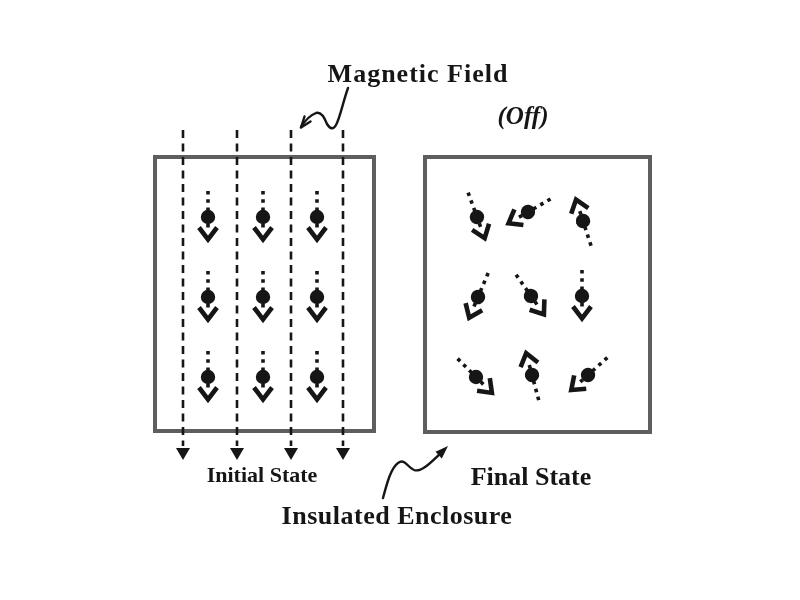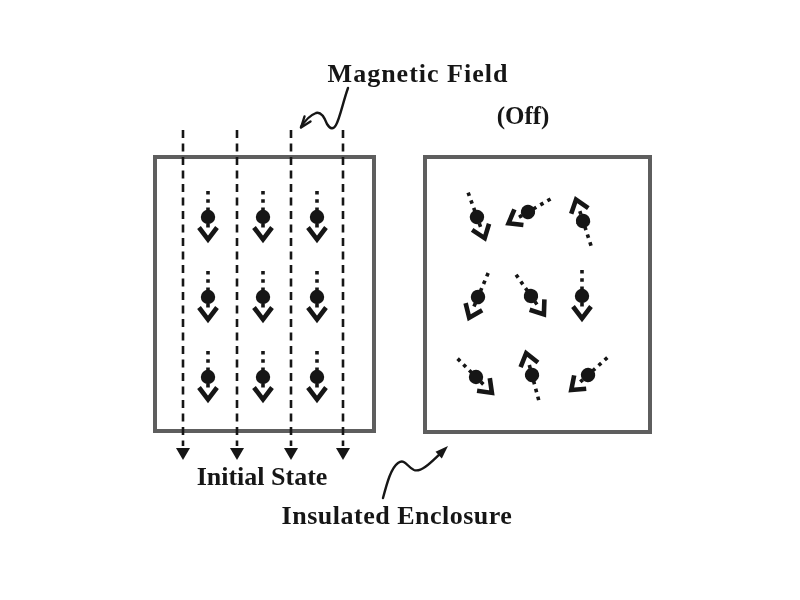--- a/index.html
+++ b/index.html
@@ -23,22 +23,22 @@
   .lbl {
     position: absolute;
     font-weight: 700;
     color: var(--ink, #161616);
     text-align: center;
     white-space: nowrap;
     line-height: 1.1;
   }
   .lbl-title      { left: 303px; top: 60px;  width: 230px; font-size: 26px; letter-spacing: 1px; }
   .lbl-on         { left: 214px; top: 102px; width: 100px; font-size: 25px; }
-  .lbl-off        { left: 473px; top: 102px; width: 100px; font-size: 25px; }
-  .lbl-initial    { left: 162px; top: 463px; width: 200px; font-size: 26px; }
+  .lbl-off        { left: 473px; top: 102px; width: 100px; font-size: 25px; font-style: italic; }
+  .lbl-initial    { left: 162px; top: 463px; width: 200px; font-size: 22px; }
   .lbl-final      { left: 431px; top: 463px; width: 200px; font-size: 26px; }
   .lbl-enclosure  { left: 262px; top: 502px; width: 270px; font-size: 26px; letter-spacing: 0.5px; }
   .squiggle {
     fill: none;
     stroke: var(--ink, #161616);
     stroke-width: 2.4;
     stroke-linecap: round;
     stroke-linejoin: round;
   }
   .squiggle-head-open {
@@ -170,16 +170,17 @@
     <polygon class="squiggle-head-solid" points="448,446 441.8,458.6 435.5,451.8"></polygon>
   </svg>
 
   <div class="lbl lbl-title">Magnetic Field</div>
 
 
   <div class="lbl lbl-off">(Off)</div>
 
   <div class="lbl lbl-initial">Initial State</div>
 
+  <div class="lbl lbl-final">Final State</div>
 
   <div class="lbl lbl-enclosure">Insulated Enclosure</div>
 
 </div>
 
 </body></html>

